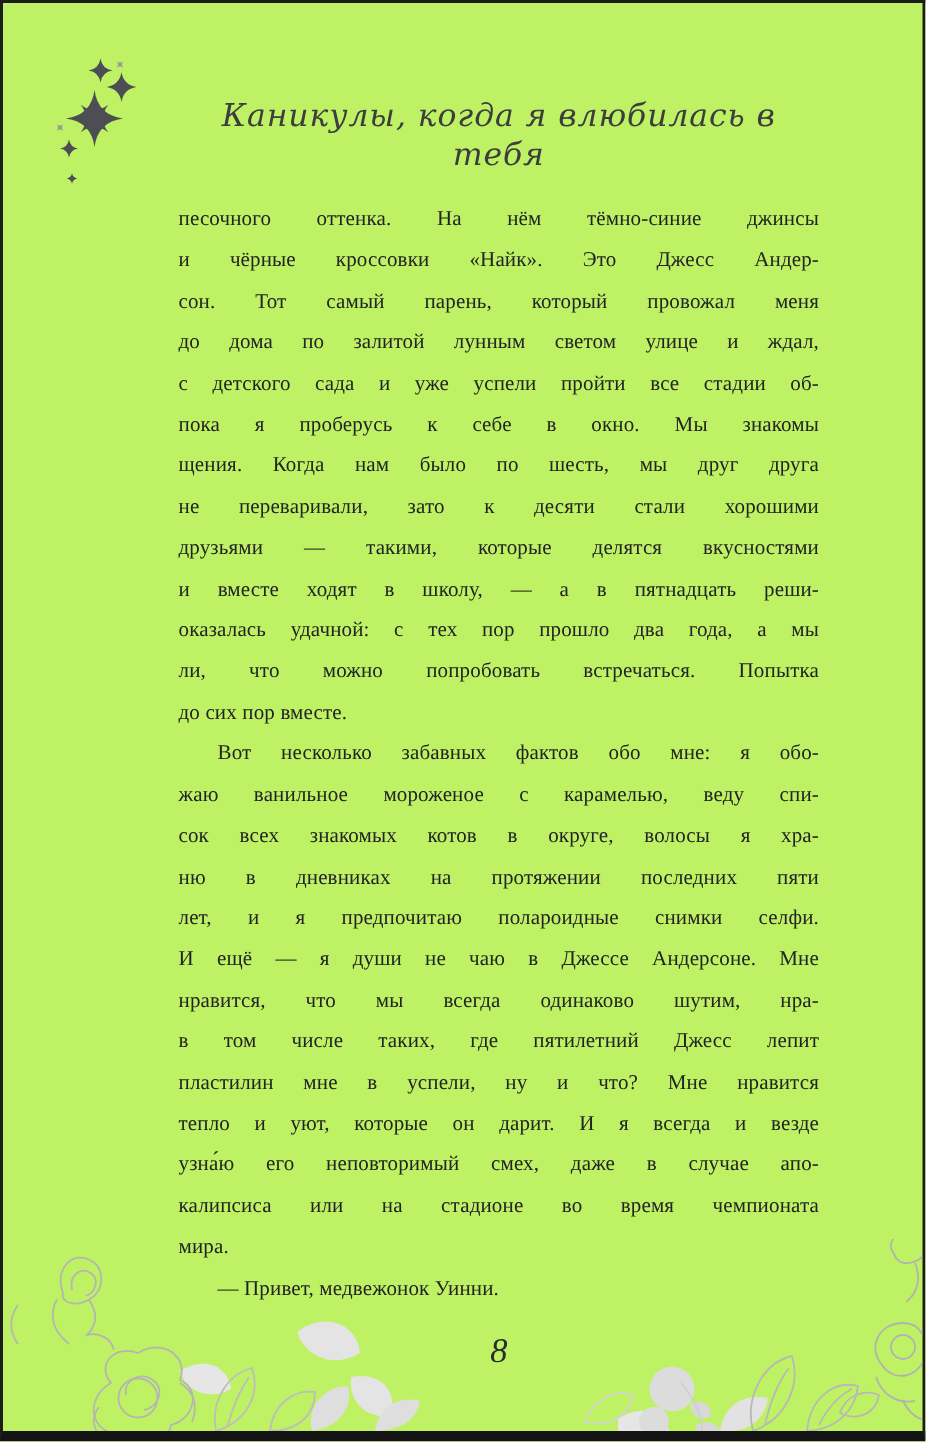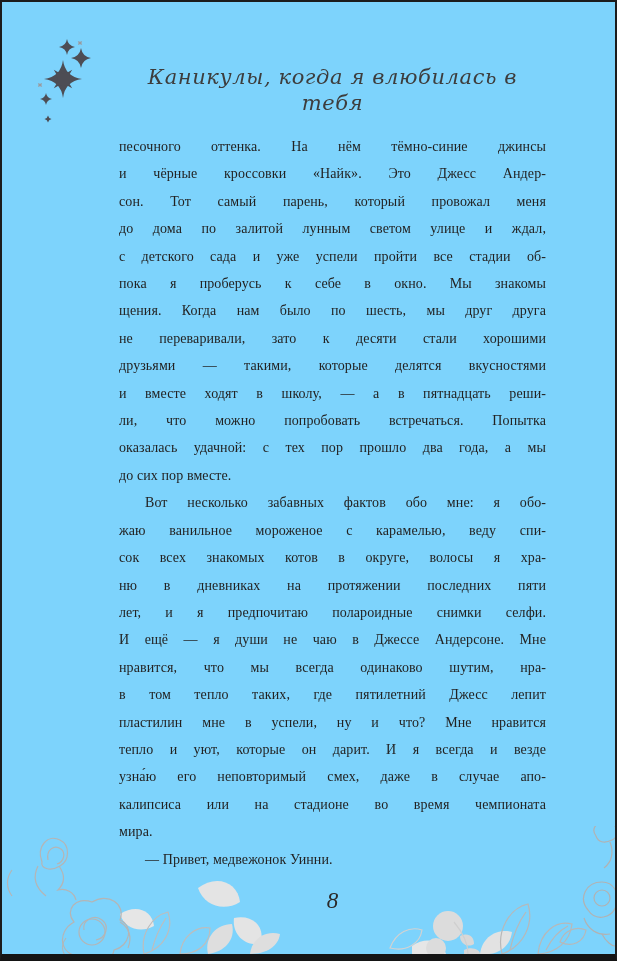--- a/index.html
+++ b/index.html
@@ -1,21 +1,21 @@
 <!DOCTYPE html>
 <html lang="ru"><head>
 <meta charset="utf-8">
 <style>
   html, body { margin: 0; padding: 0; background: #ffffff; }
   .page {
     position: relative;
     width: 617px;
     height: 961px;
     box-sizing: border-box;
-    background: #7dd3fc;
+    background: #bef264;
     border: 2px solid #1c1c1c;
     border-bottom: 7px solid #141414;
     overflow: hidden;
     font-family: "Liberation Serif", serif;
   }
   .stars-svg {
     position: absolute;
     left: 22px;
     top: 28px;
     width: 90px;
@@ -92,31 +92,31 @@
     <div class="ln">песочного оттенка. На нём тёмно-синие джинсы</div>
     <div class="ln">и чёрные кроссовки «Найк». Это Джесс Андер-</div>
     <div class="ln">сон. Тот самый парень, который провожал меня</div>
     <div class="ln">до дома по залитой лунным светом улице и ждал,</div>
     <div class="ln">с детского сада и уже успели пройти все стадии об-</div>
     <div class="ln">пока я проберусь к себе в окно. Мы знакомы</div>
     <div class="ln">щения. Когда нам было по шесть, мы друг друга</div>
     <div class="ln">не переваривали, зато к десяти стали хорошими</div>
     <div class="ln">друзьями — такими, которые делятся вкусностями</div>
     <div class="ln">и вместе ходят в школу, — а в пятнадцать реши-</div>
+    <div class="ln">оказалась удачной: с тех пор прошло два года, а мы</div>
     <div class="ln">ли, что можно попробовать встречаться. Попытка</div>
-    <div class="ln">оказалась удачной: с тех пор прошло два года, а мы</div>
     <div class="ln end">до сих пор вместе.</div>
     <div class="ln indent">Вот несколько забавных фактов обо мне: я обо-</div>
     <div class="ln">жаю ванильное мороженое с карамелью, веду спи-</div>
     <div class="ln">сок всех знакомых котов в округе, волосы я хра-</div>
     <div class="ln">ню в дневниках на протяжении последних пяти</div>
     <div class="ln">лет, и я предпочитаю полароидные снимки селфи.</div>
     <div class="ln">И ещё — я души не чаю в Джессе Андерсоне. Мне</div>
     <div class="ln">нравится, что мы всегда одинаково шутим, нра-</div>
-    <div class="ln">в том тепло таких, где пятилетний Джесс лепит</div>
+    <div class="ln">в том числе таких, где пятилетний Джесс лепит</div>
     <div class="ln">пластилин мне в успели, ну и что? Мне нравится</div>
     <div class="ln">тепло и уют, которые он дарит. И я всегда и везде</div>
     <div class="ln">узна́ю его неповторимый смех, даже в случае апо-</div>
     <div class="ln">калипсиса или на стадионе во время чемпионата</div>
     <div class="ln end">мира.</div>
     <div class="ln indent end">— Привет, медвежонок Уинни.</div>
   </div>
 
   <div class="folio">8</div>
 

